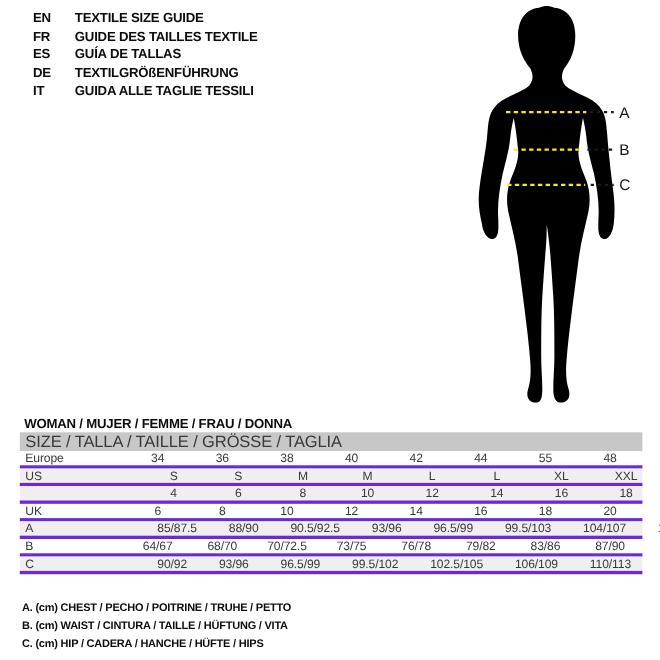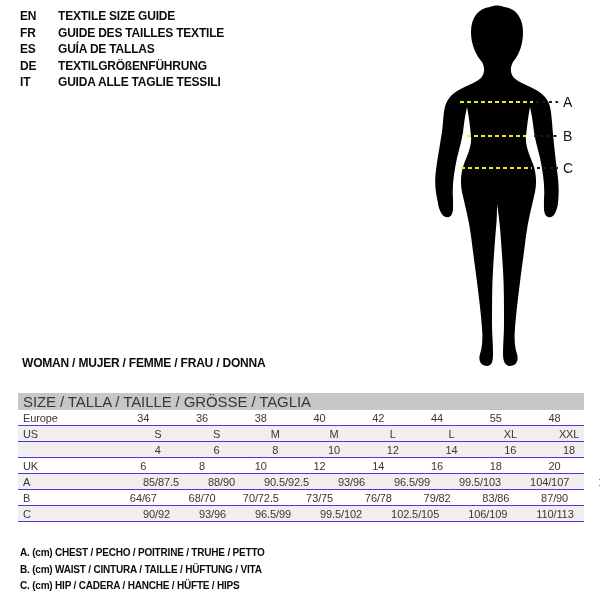--- a/index.html
+++ b/index.html
@@ -20,36 +20,37 @@
     top: 8px;
   }
   .lang-row {
     display: flex;
     font-size: 12px;
     font-weight: bold;
     line-height: 16.5px;
     letter-spacing: -0.2px;
     color: #0c0c0c;
     white-space: nowrap;
+    margin-left: 10px;
   }
   .lang-code { width: 38px; }
 
   
   .figure-svg { position: absolute; left: 400px; top: 0; }
   .measure-label {
     font-family: "Liberation Sans", sans-serif;
     font-size: 14px;
     fill: #141414;
   }
 
   
   .woman-title {
     position: absolute;
     left: 22px;
-    top: 356px;
+    top: 378px;
     font-size: 12px;
     font-weight: bold;
     letter-spacing: -0.2px;
     color: #0c0c0c;
     white-space: nowrap;
   }
 
   
   .size-table {
     position: absolute;
@@ -69,21 +70,21 @@
     box-sizing: border-box;
   }
   .trow {
     display: grid;
     grid-template-columns: 96px repeat(8, 1fr);
     height: 16px;
     align-items: center;
     font-size: 11px;
     color: #383838;
     letter-spacing: -0.1px;
-    border-bottom: 1px solid #6d28d9;
+    border-bottom: 3px solid #6d28d9;
     box-sizing: border-box;
   }
   .trow.shaded { background: #efefef; gap: 29px; }
   .tcell { text-align: center; white-space: nowrap; }
   .tcell.rlabel { text-align: left; padding-left: 5px; }
 
   
   .legend {
     position: absolute;
     left: 20px;

